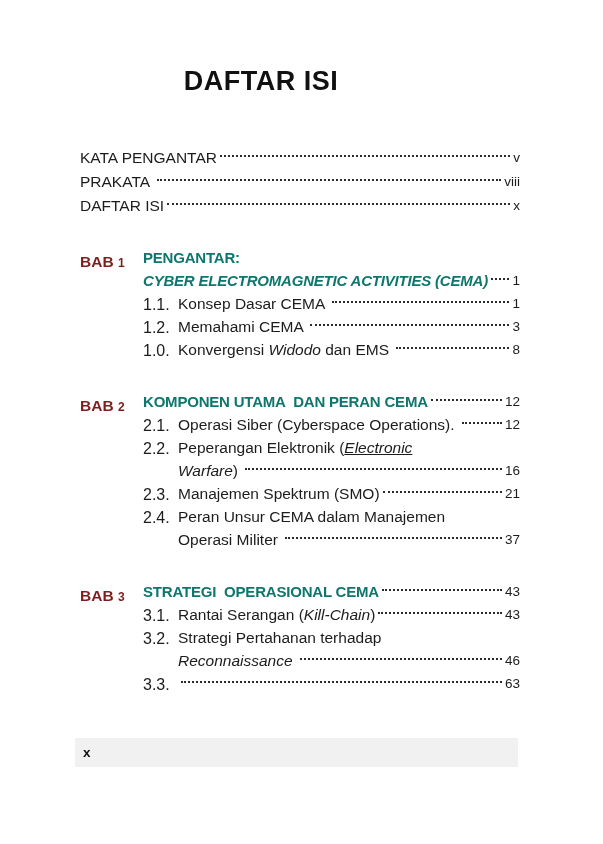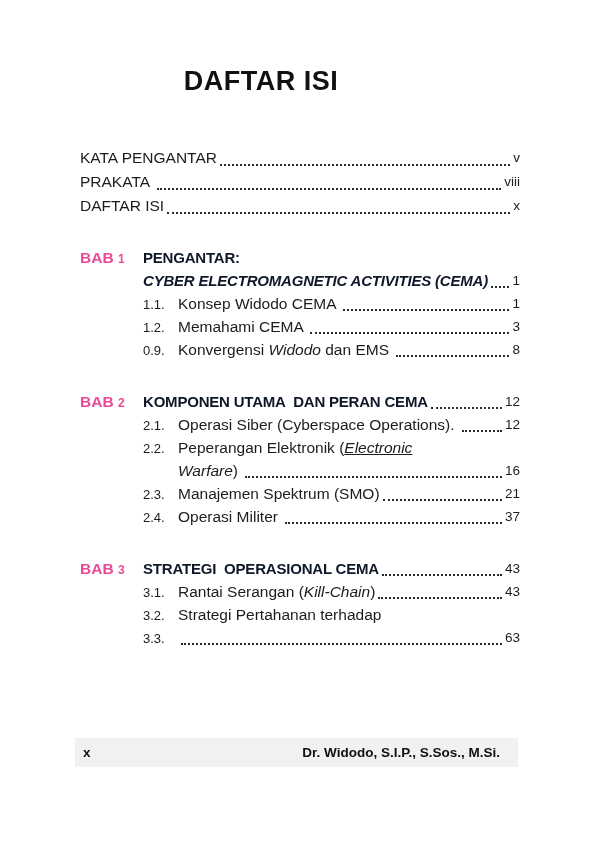--- a/index.html
+++ b/index.html
@@ -27,20 +27,21 @@
   .content {
     position: absolute;
     left: 80px;
     top: 146px;
     width: 440px;
   }
   .row {
     display: flex;
     line-height: 23px;
     font-size: 15.5px;
+    align-items: center;
   }
   .front-matter .row { line-height: 24px; }
   .txt { white-space: pre-wrap; }
   .dots {
     flex: 1 1 auto;
     min-width: 8px;
     border-bottom: 2px dotted #2a2a2a;
     margin: 0 3px 4px 3px;
   }
   .pg {
@@ -49,37 +50,37 @@
     text-align: right;
   }
   .chapter {
     display: grid;
     grid-template-columns: 63px 1fr;
     margin-top: 29px;
   }
   .chapter.first { margin-top: 28px; }
   .ch-label {
     font-weight: bold;
-    line-height: 23px;
+    line-height: 31px;
     font-size: 15.5px;
-    color: #ec4899;
+    color: #7f1d1d;
   }
   .ch-label .ch-num { font-size: 12px; }
   .row.hd .txt {
     font-weight: bold;
     font-size: 15px;
     letter-spacing: -0.2px;
-    color: #0f172a;
+    color: #0f766e;
   }
   .item {
     display: grid;
     grid-template-columns: 35px 1fr;
   }
   .item-num {
-    font-size: 13px;
+    font-size: 16px;
     line-height: 23px;
     position: relative;
     top: 1px;
   }
   .footer {
     position: absolute;
     left: 75px;
     top: 738px;
     width: 443px;
     height: 29px;
@@ -127,38 +128,38 @@
             </div>
             <div class="row hd">
               <span class="txt"><span class="seg" style="font-style: italic; font-weight: bold;">CYBER ELECTROMAGNETIC ACTIVITIES (CEMA)</span></span>
               <span class="dots"></span>
               <span class="pg">1</span>
             </div>
             <div class="item">
               <span class="item-num">1.1.</span>
               <div class="item-lines">
                 <div class="row">
-                  <span class="txt"><span class="seg">Konsep Widodo CEMA </span></span>
+                  <span class="txt"><span class="seg">Konsep Dasar CEMA </span></span>
                   <span class="dots"></span>
                   <span class="pg">1</span>
                 </div>
               </div>
             </div>
             <div class="item">
               <span class="item-num">1.2.</span>
               <div class="item-lines">
                 <div class="row">
                   <span class="txt"><span class="seg">Memahami CEMA </span></span>
                   <span class="dots"></span>
                   <span class="pg">3</span>
                 </div>
               </div>
             </div>
             <div class="item">
-              <span class="item-num">0.9.</span>
+              <span class="item-num">1.0.</span>
               <div class="item-lines">
                 <div class="row">
                   <span class="txt"><span class="seg">Konvergensi </span><span class="seg" style="font-style: italic;">Widodo</span><span class="seg"> dan EMS </span></span>
                   <span class="dots"></span>
                   <span class="pg">8</span>
                 </div>
               </div>
             </div>
           </div>
         </div>
@@ -200,20 +201,23 @@
                   <span class="txt"><span class="seg">Manajemen Spektrum (SMO)</span></span>
                   <span class="dots"></span>
                   <span class="pg">21</span>
                 </div>
               </div>
             </div>
             <div class="item">
               <span class="item-num">2.4.</span>
               <div class="item-lines">
                 <div class="row">
+                  <span class="txt"><span class="seg">Peran Unsur CEMA dalam Manajemen</span></span>
+                </div>
+                <div class="row">
                   <span class="txt"><span class="seg">Operasi Militer </span></span>
                   <span class="dots"></span>
                   <span class="pg">37</span>
                 </div>
               </div>
             </div>
           </div>
         </div>
         <div class="chapter">
           <div class="ch-label"><span class="ch-prefix">BAB </span><span class="ch-num">3</span></div>
@@ -232,34 +236,38 @@
                   <span class="pg">43</span>
                 </div>
               </div>
             </div>
             <div class="item">
               <span class="item-num">3.2.</span>
               <div class="item-lines">
                 <div class="row">
                   <span class="txt"><span class="seg">Strategi Pertahanan terhadap</span></span>
                 </div>
+                <div class="row">
+                  <span class="txt"><span class="seg" style="font-style: italic;">Reconnaissance</span><span class="seg"> </span></span>
+                  <span class="dots"></span>
+                  <span class="pg">46</span>
+                </div>
               </div>
             </div>
             <div class="item">
               <span class="item-num">3.3.</span>
               <div class="item-lines">
                 <div class="row">
                   <span class="dots"></span>
                   <span class="pg">63</span>
                 </div>
               </div>
             </div>
           </div>
         </div>
       </div>
   </div>
 
   <div class="footer">
     <span>x</span>
-    <span>Dr. Widodo, S.I.P., S.Sos., M.Si.</span>
   </div>
 
 </div>
 
 </body></html>

